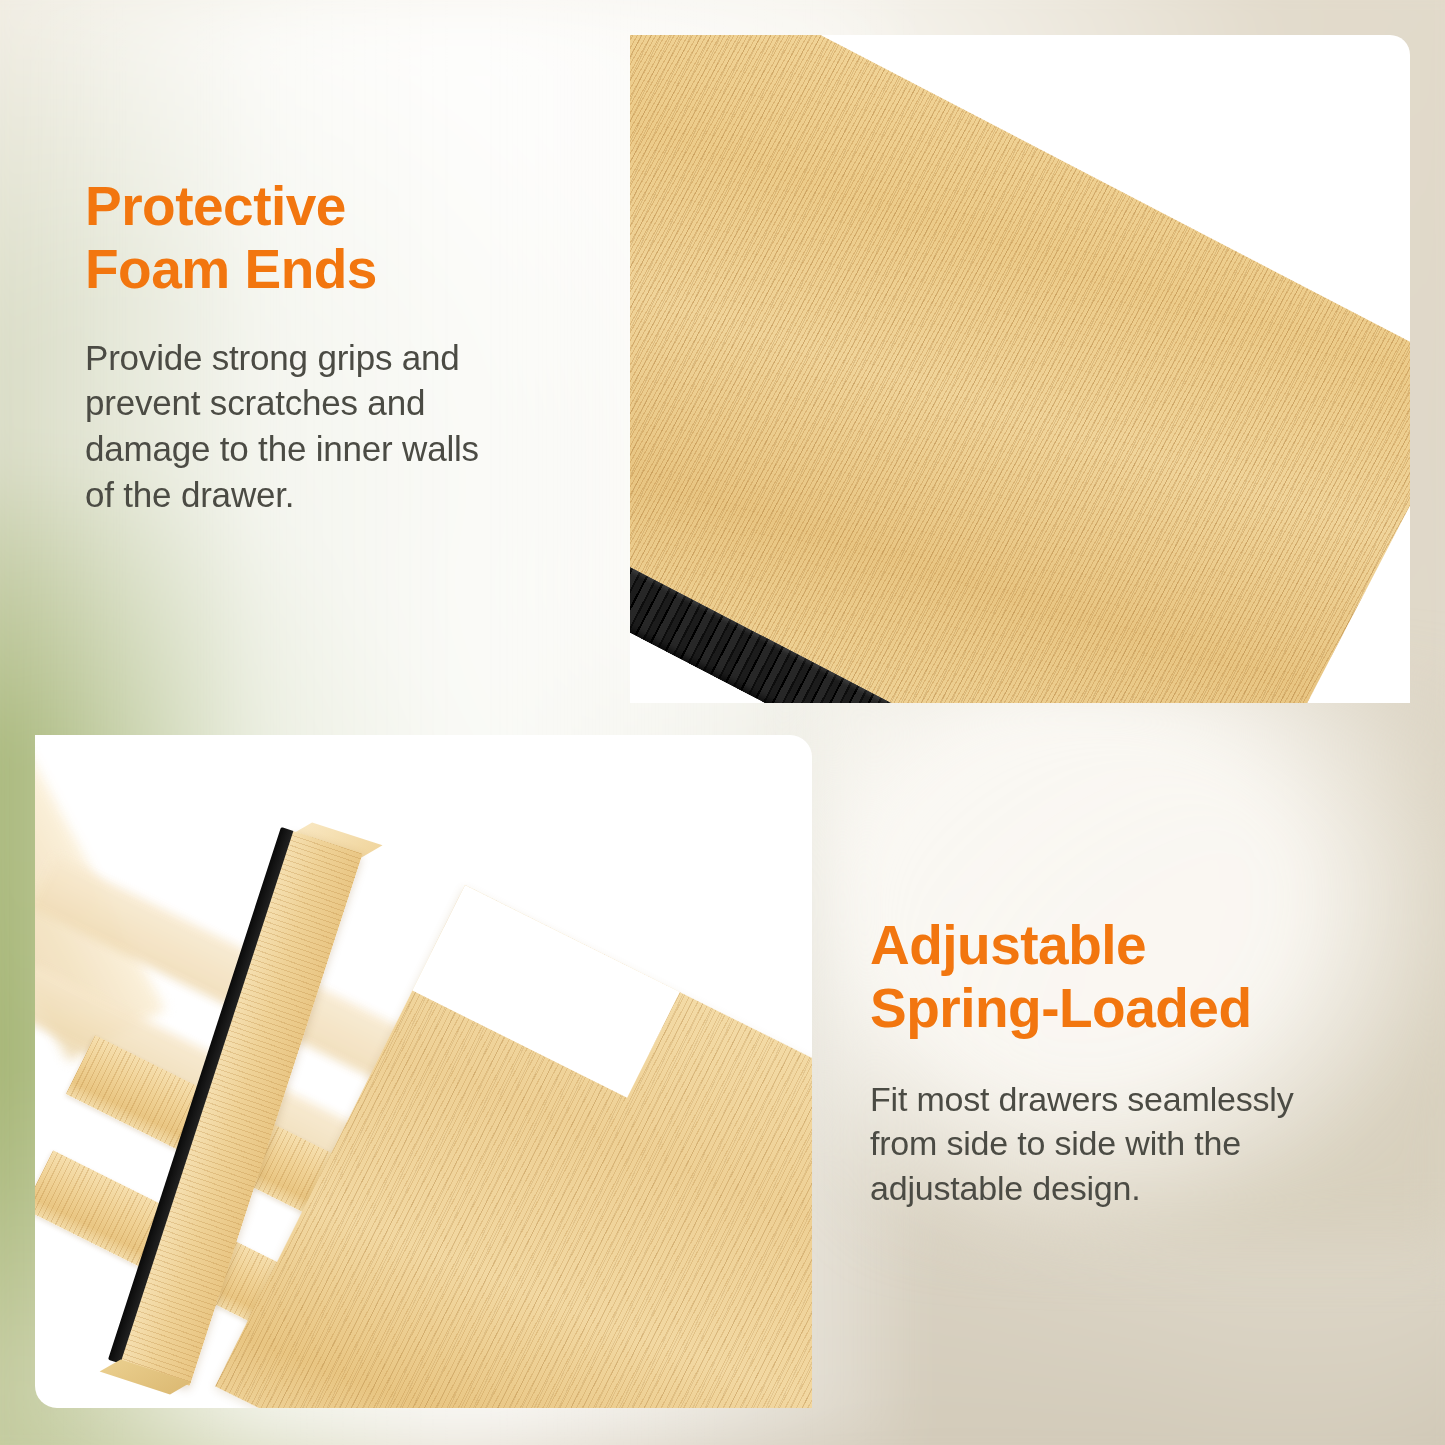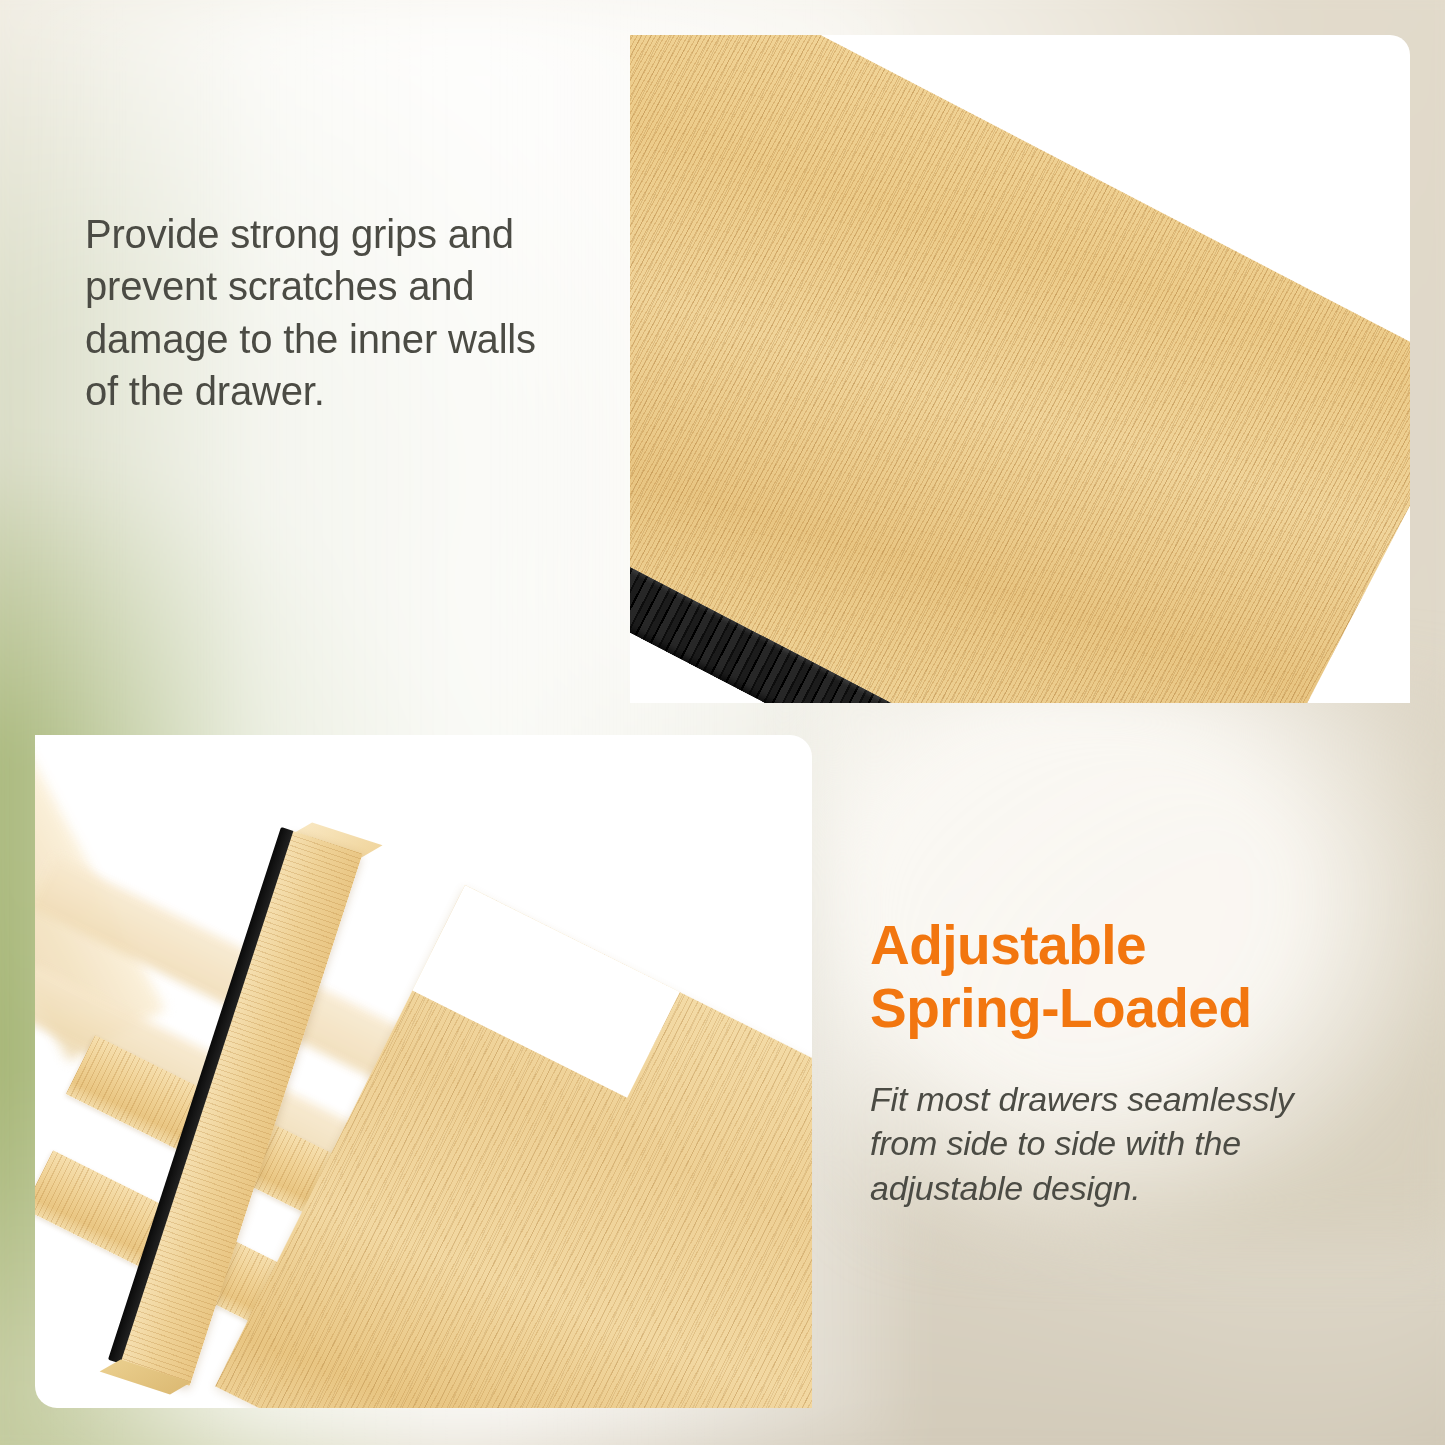--- a/index.html
+++ b/index.html
@@ -82,27 +82,27 @@
     font-size:55px;
     line-height:1.15;
     letter-spacing:-.5px;
     margin:0;
     white-space:pre-line;
   }
   .subcopy{
     color:#4b4b44;
     font-family:"Liberation Sans", sans-serif;
     font-weight:400;
-    font-size:40px;
+    font-size:35px;
     line-height:1.31;
     letter-spacing:-.2px;
     margin:33px 0 0 0;
     white-space:pre-line;
   }
-  .tb-bottom-right .subcopy{margin-top:36px;font-size:34px;font-style:italic;}
+  .tb-bottom-right .subcopy{margin-top:36px;font-size:34px;}
 
   
   .board-scene{position:absolute;inset:0;}
 
   .board{
     position:absolute;
     left:-40px;top:-120px;width:1000px;height:620px;
     transform:rotate(27.5deg);
     transform-origin:0 0;
   }
@@ -244,20 +244,22 @@
       <div class="board-scene">
         <div class="board">
           <div class="board-top"></div>
           <div class="board-edge"></div>
 
         </div>
       </div>
     </div>
 
     <div class="text-block tb-top-left">
+      <h2 class="headline">Protective
+Foam Ends</h2>
       <p class="subcopy">Provide strong grips and
 prevent scratches and
 damage to the inner walls
 of the drawer.</p>
     </div>
 
     <div class="card card-bottom-left">
       <div class="divider-scene">
 
         <div class="slat-blur"></div>

